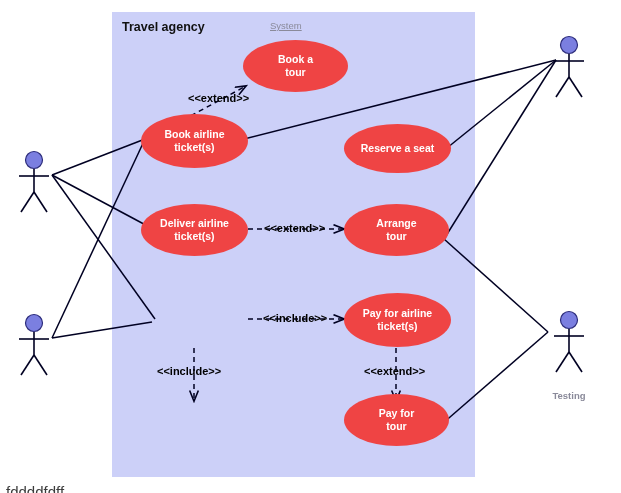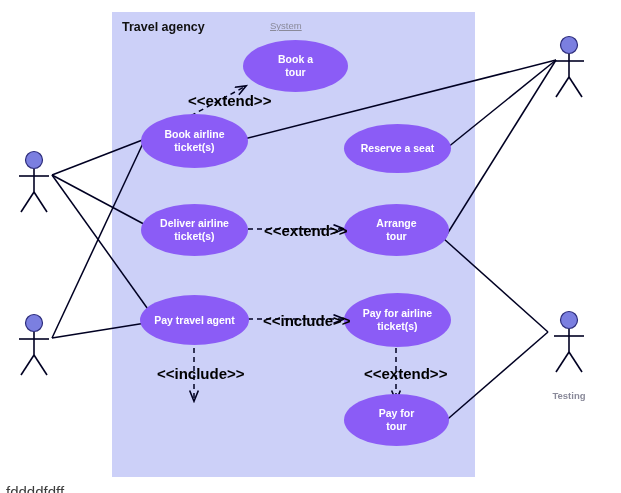--- a/index.html
+++ b/index.html
@@ -25,38 +25,38 @@
     position:absolute;left:270px;top:8px;width:90px;
     font-size:9.5px;color:#8a8a9a;z-index:6;text-align:left;text-decoration:underline;
   }
 
   
   svg.lines{position:absolute;left:0;top:0;width:621px;height:493px;z-index:3;}
 
   
   .usecase{
     position:absolute;z-index:4;
-    background:#8b5cf6;border-radius:50%;
+    background:#ef4444;border-radius:50%;
     display:flex;align-items:center;justify-content:center;
     text-align:center;color:#ffffff;font-weight:bold;
     font-size:10.5px;line-height:13px;
     white-space:pre-line;
   }
 
   
   .actor{position:absolute;z-index:5;width:54px;height:66px;}
   .actor svg{display:block;}
   .actor-label{
     position:absolute;z-index:5;font-size:9.5px;color:#8a8a9a;
     text-align:center;width:70px;
   }
 
   
   .stereo{
-    position:absolute;z-index:5;font-size:15px;font-weight:bold;
+    position:absolute;z-index:5;font-size:11px;font-weight:bold;
     color:#000000;white-space:nowrap;
   }
 
   
   .freetext{
     position:absolute;z-index:5;font-size:15px;color:#3b3b3b;
   }
 </style>
 </head>
 <body>
@@ -122,21 +122,20 @@
 ticket(s)</div>
 
   <div class="usecase" style="left:344px;top:112px;width:107px;height:49px;">Reserve a seat</div>
 
   <div class="usecase" style="left:141px;top:192px;width:107px;height:52px;">Deliver airline
 ticket(s)</div>
 
   <div class="usecase" style="left:344px;top:192px;width:105px;height:52px;">Arrange
 tour</div>
 
-  <div class="usecase" style="left:140px;top:283px;width:109px;height:50px;">Pay travel agent</div>
 
   <div class="usecase" style="left:344px;top:281px;width:107px;height:54px;">Pay for airline
 ticket(s)</div>
 
 
   <div class="usecase" style="left:344px;top:382px;width:105px;height:52px;">Pay for
 tour</div>
 
   <div class="stereo" style="left:188px;top:80px;">&lt;&lt;extend&gt;&gt;</div>
 

